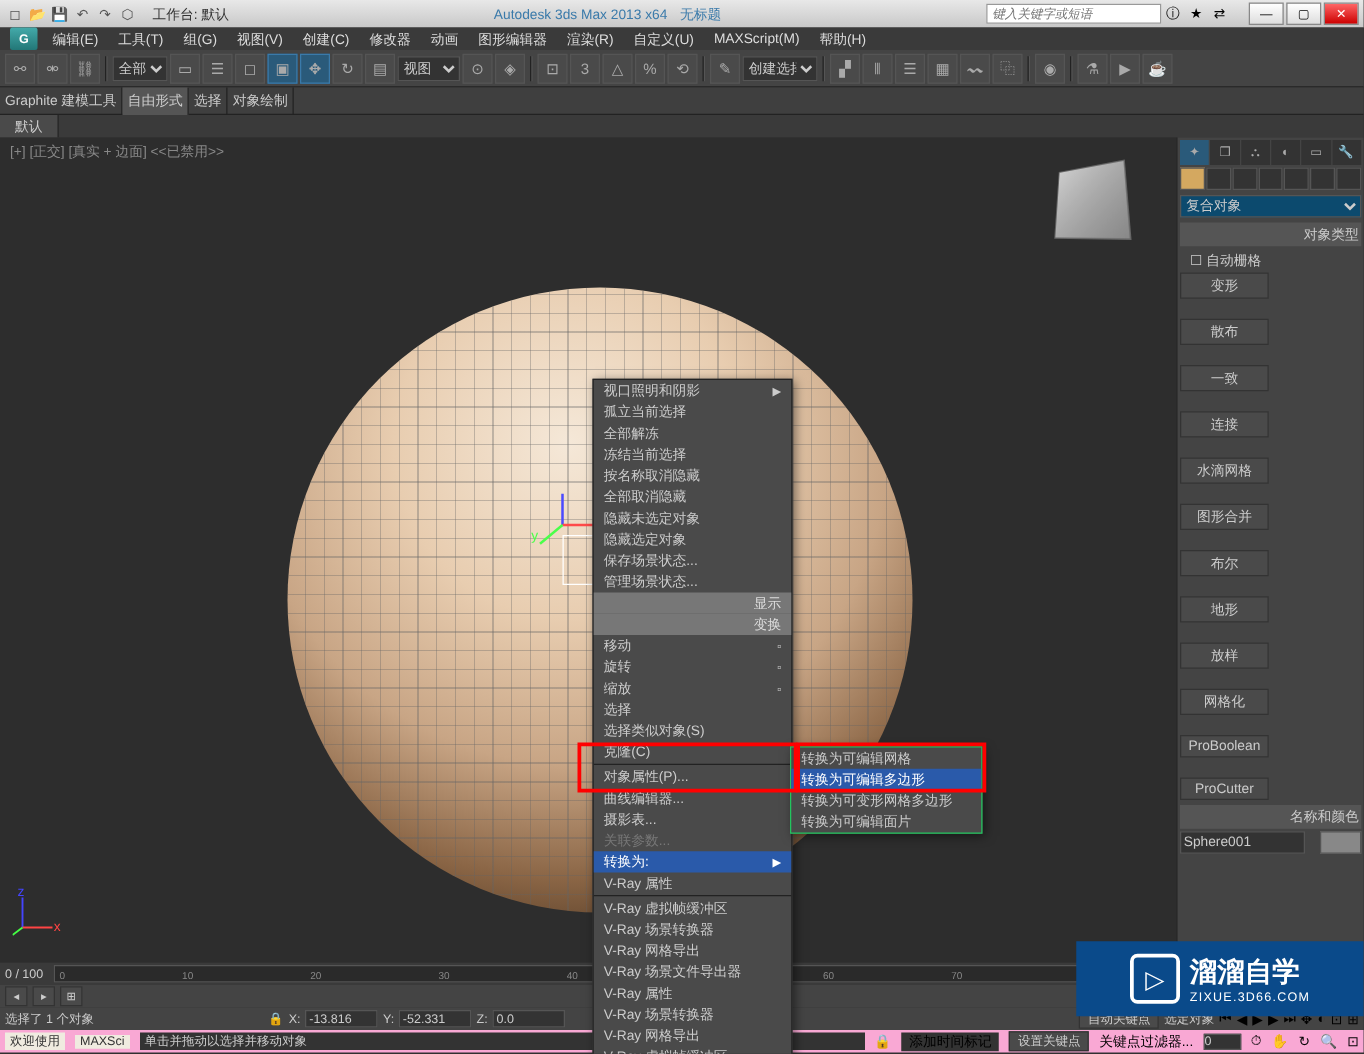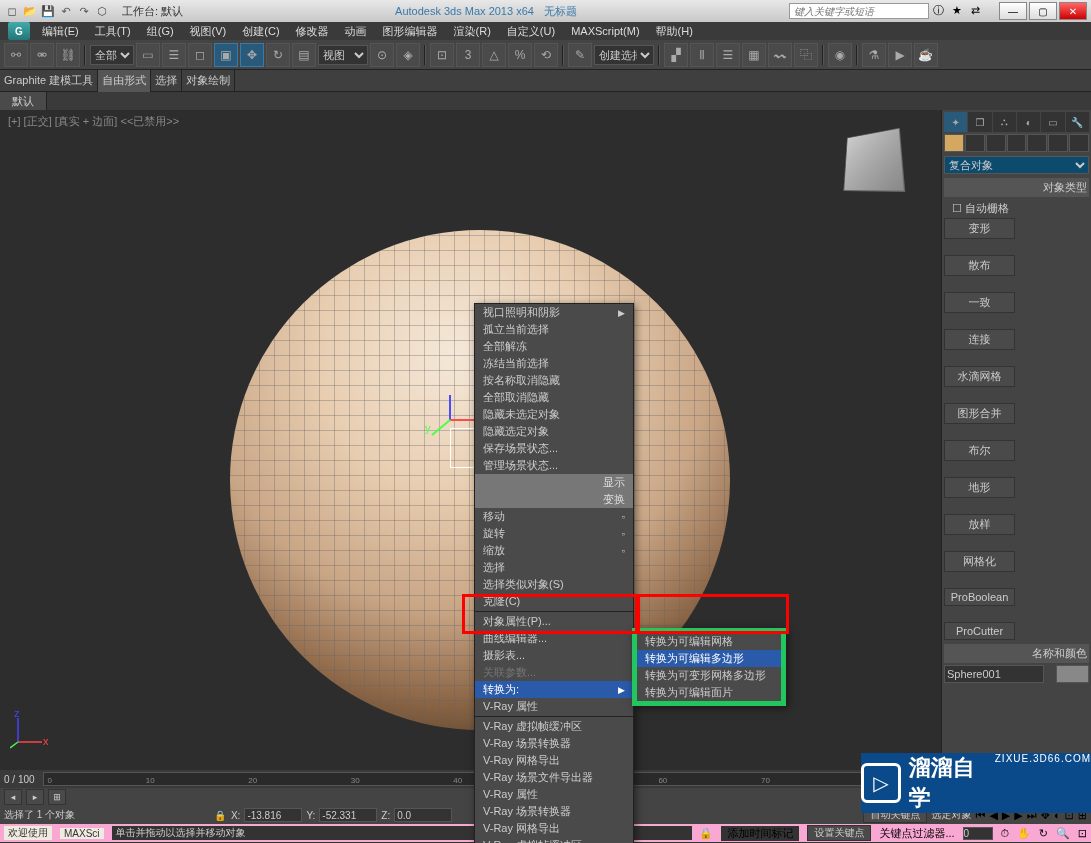--- a/index.html
+++ b/index.html
@@ -53,39 +53,39 @@
 .rp-btns button{width:49%;background:#4a4a4a;color:#ccc;border:1px solid #333;padding:2px;font-size:11px}
 .rp-input{width:72%;background:#333;color:#ccc;border:1px solid #555;padding:2px;font-size:11px}
 .rp-swatch{width:24%;height:18px;background:#888;border:1px solid #555;display:inline-block;vertical-align:top}
 .ctxmenu{position:absolute;top:303px;left:474px;width:160px;background:#4a4a4a;border:1px solid #222;box-shadow:2px 2px 8px rgba(0,0,0,0.5);z-index:100}
 .ctxmenu .mi{padding:1px 8px;color:#ccc;font-size:11px;display:flex;justify-content:space-between;align-items:center;white-space:nowrap}
 .ctxmenu .mi.dis{color:#777}
 .ctxmenu .mi.hl{background:#2a5aaa;color:#fff}
 .ctxmenu .msep{height:1px;background:#222;margin:1px 0}
 .ctxmenu .mhdr{background:#777;color:#ddd;text-align:right;padding:1px 8px;font-size:11px}
 .ctxmenu .mi .arr{font-size:9px}
-.submenu{position:absolute;top:628px;left:632px;width:160px;background:#4a4a4a;border:5px solid #22c55e;z-index:101}
+.submenu{position:absolute;top:597px;left:632px;width:160px;background:#4a4a4a;border:1px solid #22c55e;z-index:101}
 .redbox1{position:absolute;top:594px;left:462px;width:176px;height:40px;border:3px solid red;z-index:150}
 .redbox2{position:absolute;top:594px;left:637px;width:152px;height:40px;border:3px solid red;z-index:150}
 .timeline{height:18px;background:#3a3a3a;display:flex;align-items:center;padding:0 4px}
 .timeline .frame{color:#ccc;font-size:10px;margin-right:8px}
 .timeline .track{flex:1;height:14px;background:#2a2a2a;border:1px solid #555;position:relative}
 .timeline .track .marks{position:absolute;bottom:0;left:0;right:0;display:flex;justify-content:space-between;padding:0 4px}
 .timeline .track .marks span{color:#888;font-size:8px}
 .bottom1{height:18px;background:#444;display:flex;align-items:center;gap:4px;padding:0 4px}
 .bottom1 .pbtn{width:18px;height:16px;background:#4a4a4a;border:1px solid #333;color:#ccc;display:flex;align-items:center;justify-content:center;font-size:9px}
 .bottom2{height:18px;background:#444;display:flex;align-items:center;gap:4px;padding:0 4px}
 .bottom2 span{color:#ccc;font-size:10px}
 .bottom2 input{background:#333;color:#ccc;border:1px solid #555;width:58px;height:14px;font-size:10px;padding:0 2px}
 .statusbar{height:18px;background:#f9a8d4;display:flex;align-items:center;padding:0 4px;gap:8px}
 .statusbar .s1{background:#f0ebe0;color:#333;padding:0 4px;font-size:10px}
 .statusbar .s2{background:#333;color:#ccc;padding:0 4px;font-size:10px;flex:1}
 .watermark{position:absolute;bottom:30px;right:0;width:230px;height:60px;background:#0a4a8a;display:flex;align-items:center;justify-content:center;color:#fff;z-index:200}
 .watermark .logo{width:40px;height:40px;border:3px solid #fff;border-radius:6px;display:flex;align-items:center;justify-content:center;font-size:20px;margin-right:8px}
-.watermark .txt{display:flex;flex-direction:row}
+.watermark .txt{display:flex;flex-direction:column}
 .watermark .txt .big{font-size:22px;font-weight:bold}
 .watermark .txt .small{font-size:10px;letter-spacing:1px}
 </style>
 </head>
 <body>
 
 <div class="titlebar">
   <div class="left-icons">
     <span>◻</span>
     <span>📂</span>

